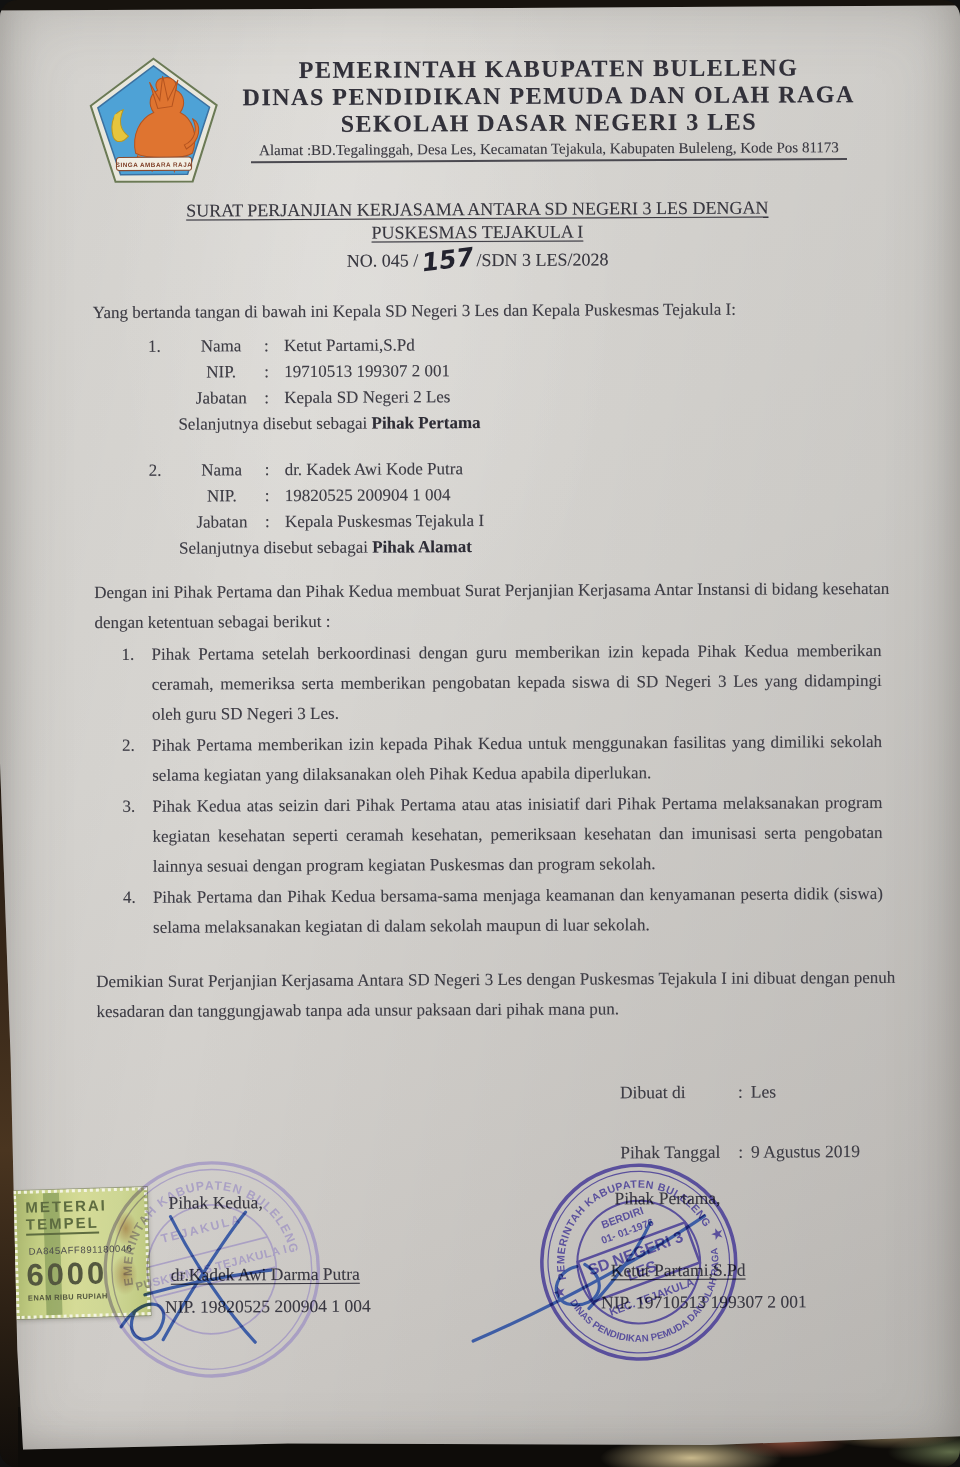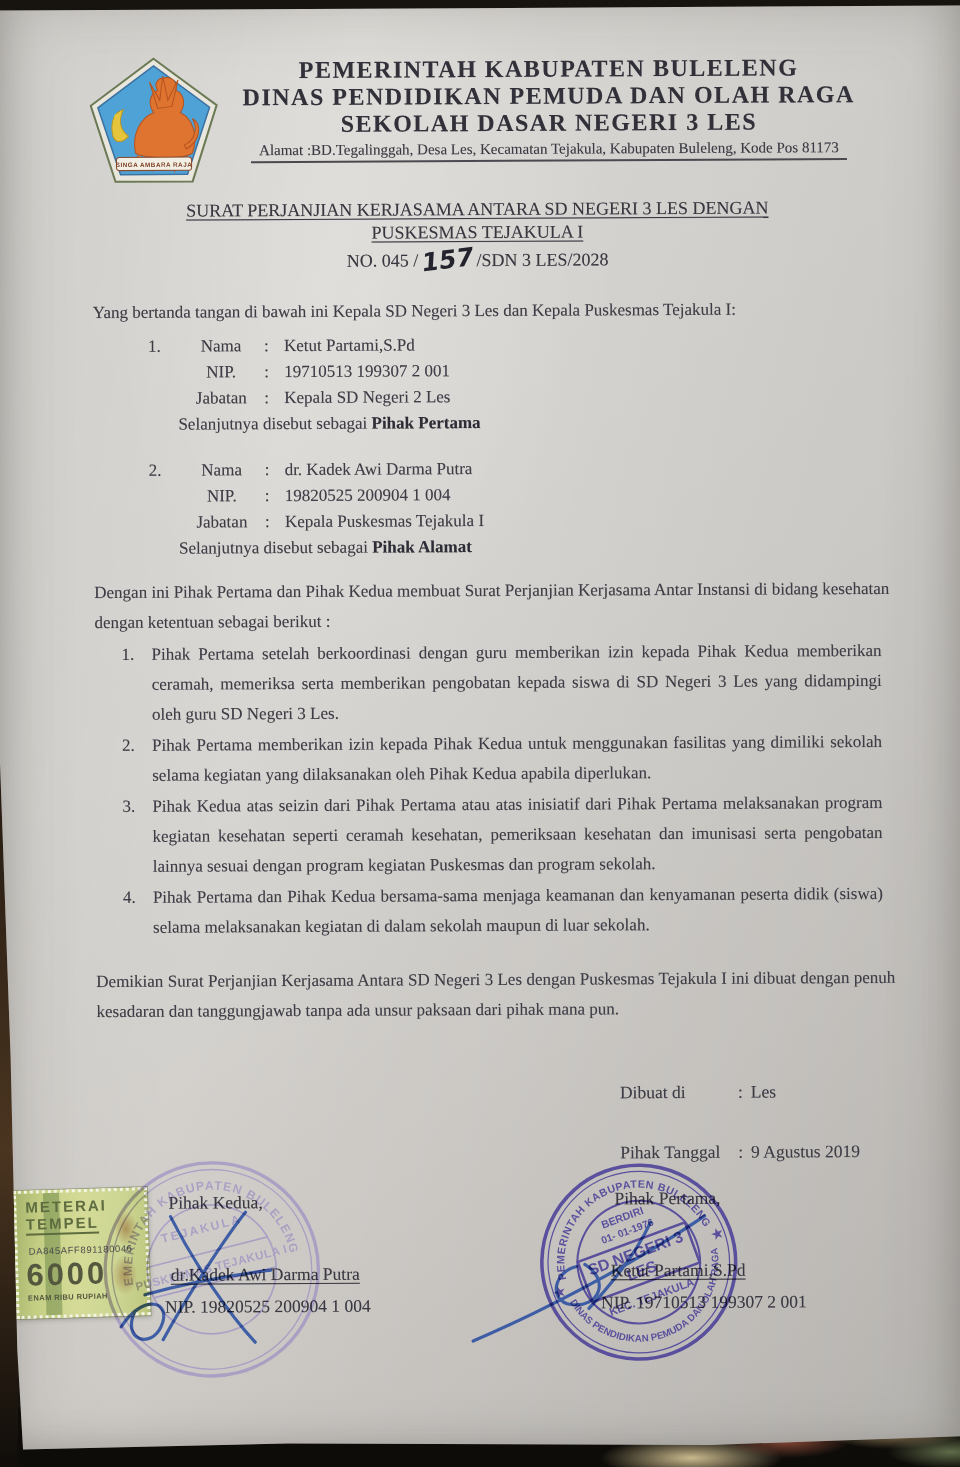--- a/index.html
+++ b/index.html
@@ -1,17 +1,17 @@
 <!DOCTYPE html>
 <html><head>
 <meta charset="utf-8">
 <style>
   html,body{margin:0;padding:0;background:#111;}
   .scene{position:relative;width:960px;height:1467px;overflow:hidden;
-    background:#17130e;font-family:"Liberation Serif",serif;}
+    background:#17130e;font-family:"Liberation Serif",serif;border-radius:17px;}
   .floor{position:absolute;left:0;right:0;bottom:0;height:60px;
     background:
       radial-gradient(90px 26px at 82% 55%, #8a4a38 0%, rgba(138,74,56,0) 70%),
       radial-gradient(110px 30px at 93% 35%, #b39a6e 0%, rgba(179,154,110,0) 70%),
       radial-gradient(90px 24px at 99% 75%, #5f6b49 0%, rgba(95,107,73,0) 70%),
       radial-gradient(130px 30px at 72% 85%, #c9b98c 0%, rgba(201,185,140,0) 70%),
       #0e0c09;}
   .left-edge{position:absolute;left:0;top:52%;bottom:0;width:18px;
     background:linear-gradient(180deg,#241a12,#4a3category 60%,#100d0a);
     background:linear-gradient(180deg,#241a12,#453категор,#100d0a);}
@@ -172,21 +172,21 @@
           <span class="pnum"></span>
           <span class="pclosing"><span>Selanjutnya disebut sebagai</span> <b>Pihak Pertama</b></span>
         </div>
       </div>
 
       <div class="party second">
         <div class="prow">
           <span class="pnum">2.</span>
           <span class="plbl">Nama</span>
           <span class="psep">:</span>
-          <span class="pval">dr. Kadek Awi Darma Putra</span>
+          <span class="pval">dr. Kadek Awi Kode Putra</span>
         </div>
         <div class="prow">
           <span class="pnum"></span>
           <span class="plbl">NIP.</span>
           <span class="psep">:</span>
           <span class="pval">19820525 200904 1 004</span>
         </div>
         <div class="prow">
           <span class="pnum"></span>
           <span class="plbl">Jabatan</span>

